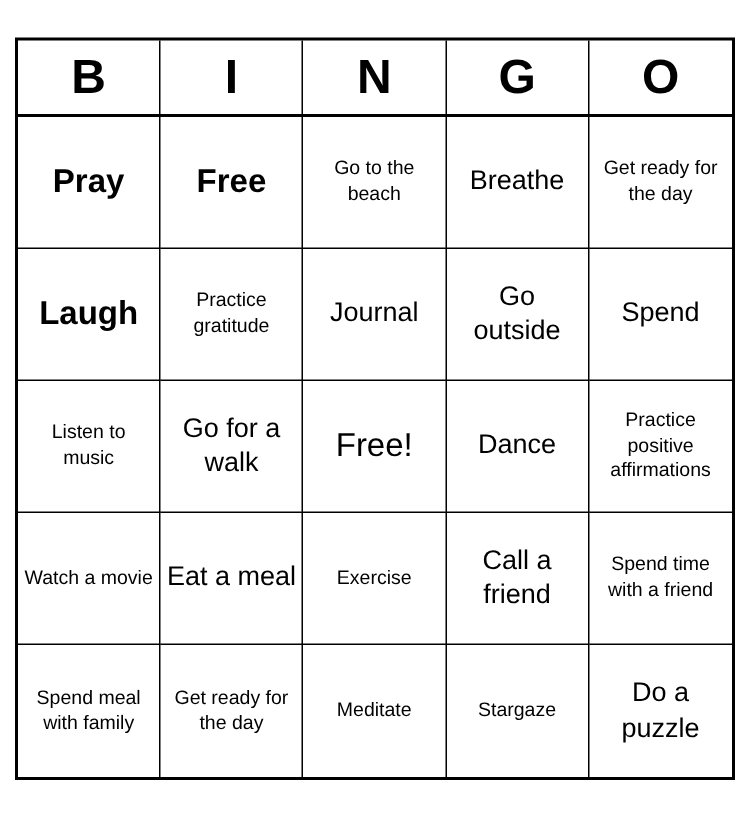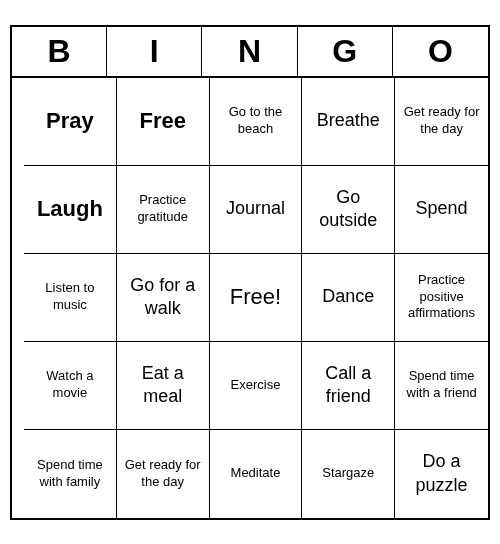--- a/index.html
+++ b/index.html
@@ -39,21 +39,20 @@
     }
 
     .bingo-header-cell:last-child {
       border-right: none;
     }
 
     .bingo-grid {
       display: grid;
       grid-template-columns: repeat(5, 1fr);
       grid-template-rows: repeat(5, 1fr);
-      margin-left: 12px;
     }
 
     .bingo-cell {
       border-right: 1px solid #000;
       border-bottom: 1px solid #000;
       display: flex;
       align-items: center;
       justify-content: center;
       text-align: center;
       padding: 4px;
@@ -110,19 +109,19 @@
       <div class="bingo-cell">Listen to music</div>
       <div class="bingo-cell medium-text">Go for a walk</div>
       <div class="bingo-cell free">Free!</div>
       <div class="bingo-cell medium-text">Dance</div>
       <div class="bingo-cell">Practice positive affirmations</div>
       <div class="bingo-cell">Watch a movie</div>
       <div class="bingo-cell medium-text">Eat a meal</div>
       <div class="bingo-cell">Exercise</div>
       <div class="bingo-cell medium-text">Call a friend</div>
       <div class="bingo-cell">Spend time with a friend</div>
-      <div class="bingo-cell">Spend time with family</div>
+      <div class="bingo-cell">Spend meal with family</div>
       <div class="bingo-cell">Get ready for the day</div>
       <div class="bingo-cell">Meditate</div>
       <div class="bingo-cell">Stargaze</div>
       <div class="bingo-cell medium-text">Do a puzzle</div>
     </div>
 </div>
 
 </body></html>

